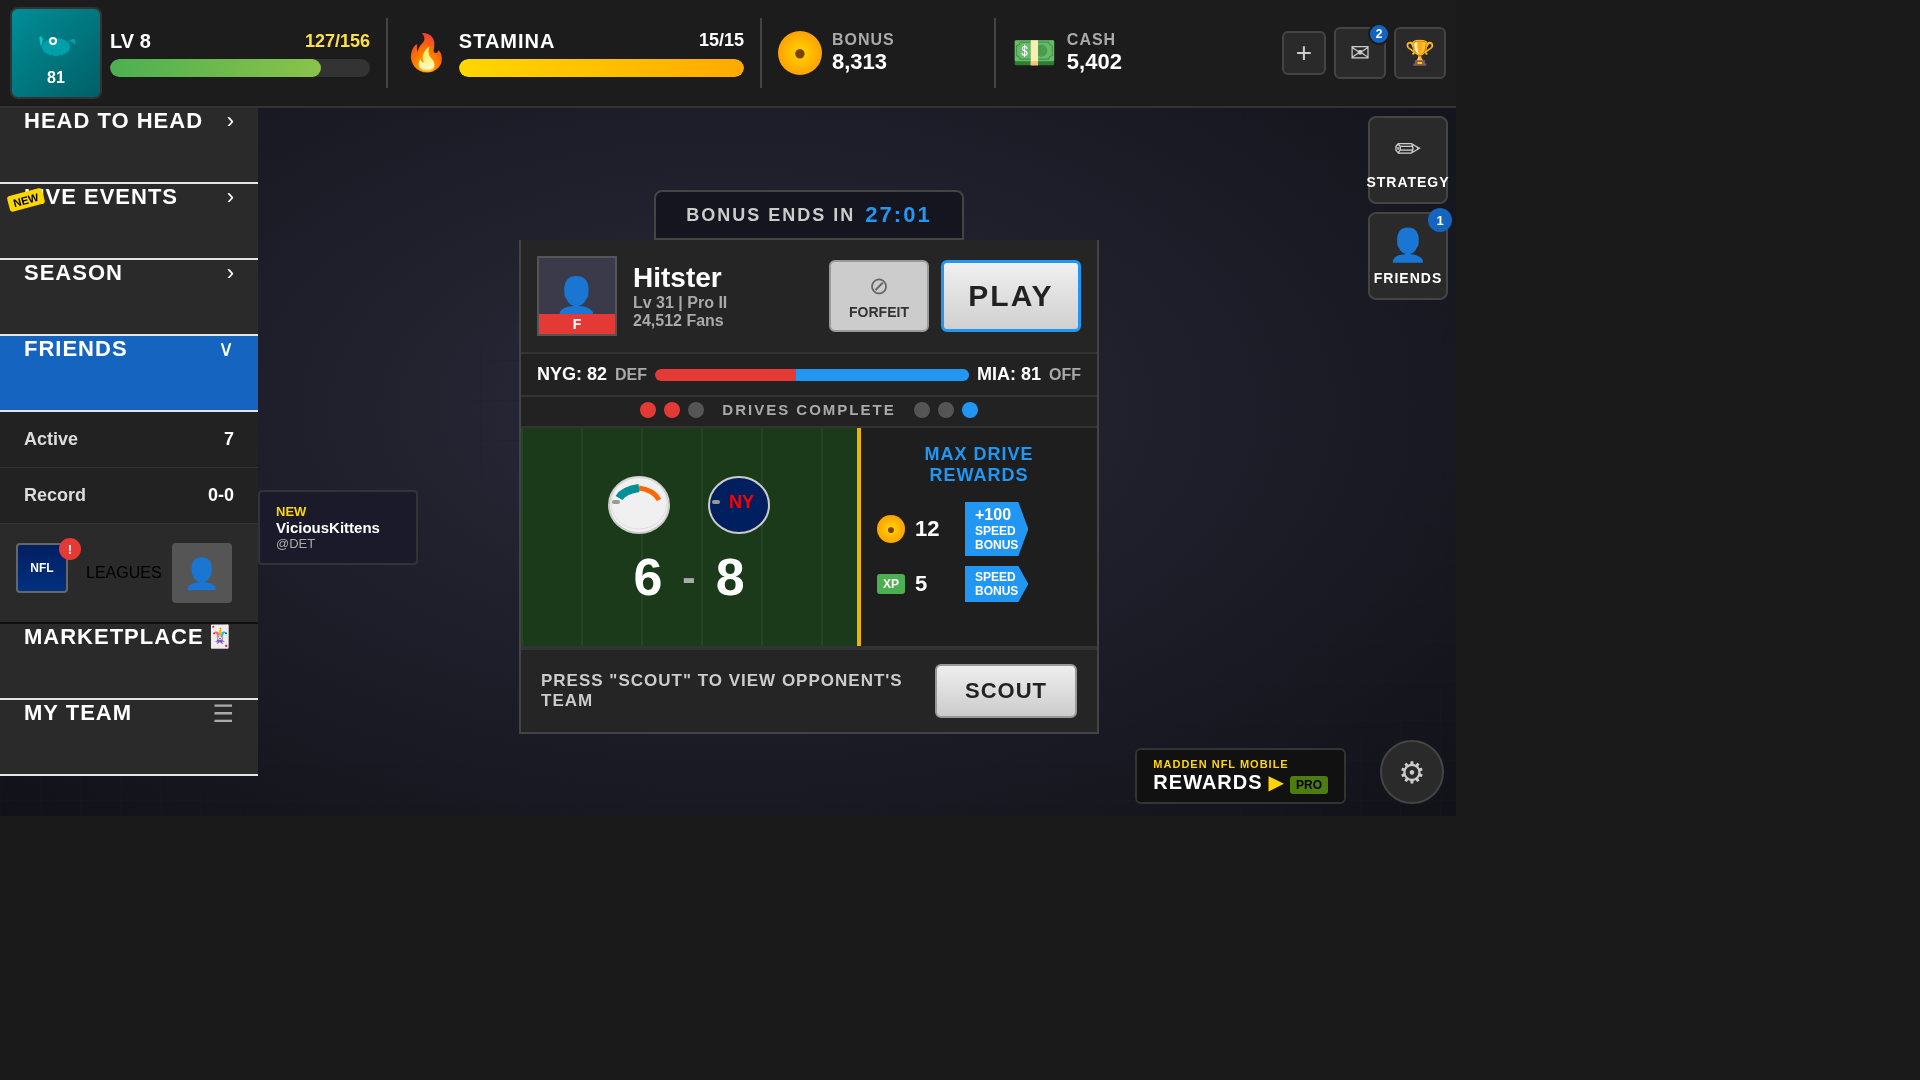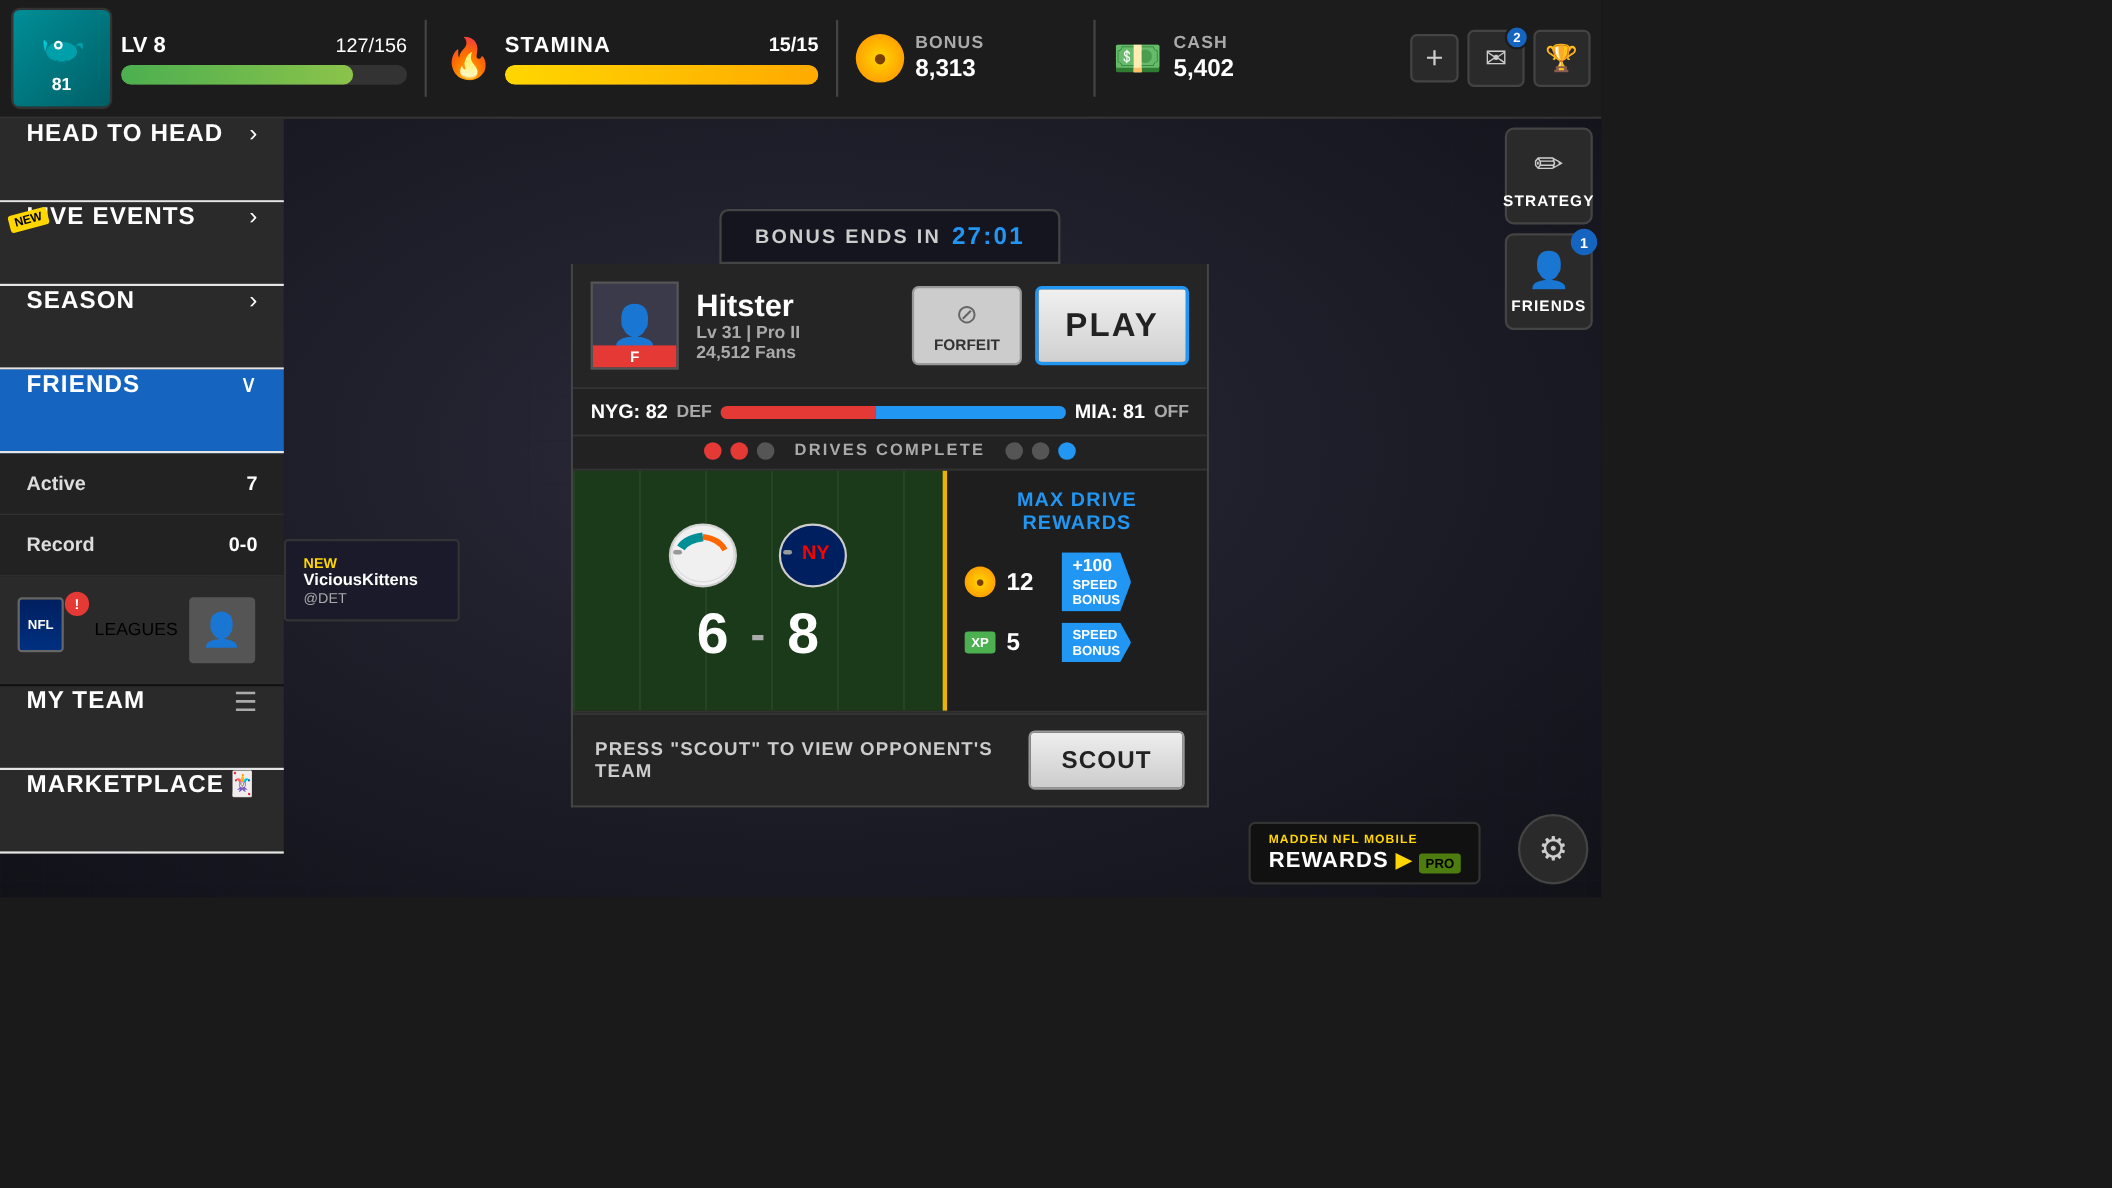--- a/index.html
+++ b/index.html
@@ -73,23 +73,23 @@
       justify-content: space-between;
       align-items: center;
       margin-bottom: 6px;
     }
     .level-label {
       color: #fff;
       font-size: 20px;
       font-weight: 900;
     }
     .level-fraction {
-      color: #ffffff;
+      color: #fde047;
       font-size: 18px;
-      font-weight: 400;
+      font-weight: 700;
       text-align: right;
     }
     .level-bar {
       height: 18px;
       background: #333;
       border-radius: 9px;
       overflow: hidden;
     }
     .level-bar-fill {
       height: 100%;
@@ -328,21 +328,21 @@
       border-bottom: 2px solid #111;
       cursor: pointer;
       gap: 10px;
     }
     .nfl-logo-area {
       position: relative;
       width: 60px;
       height: 60px;
     }
     .nfl-shield {
-      width: 42px;
+      width: 52px;
       height: 50px;
       background: linear-gradient(180deg, #001f5f, #003080);
       border: 2px solid #666;
       border-radius: 4px;
       display: flex;
       align-items: center;
       justify-content: center;
       color: #fff;
       font-size: 12px;
       font-weight: 900;
@@ -977,27 +977,27 @@
   <div class="leagues-item">
     <div class="nfl-logo-area">
       <div class="nfl-shield">NFL</div>
       <div class="nfl-badge">!</div>
     </div>
     <span class="item-label">LEAGUES</span>
     <div class="user-avatar-small">👤</div>
   </div>
 
   <div class="sidebar-item">
+    <span class="item-label">MARKETPLACE</span>
+    <span style="font-size:22px;color:#aaa;">🃏</span>
+  </div>
+
+  <div class="sidebar-item">
     <span class="item-label">MY TEAM</span>
     <span style="font-size:24px;color:#aaa;">☰</span>
-  </div>
-
-  <div class="sidebar-item">
-    <span class="item-label">MARKETPLACE</span>
-    <span style="font-size:22px;color:#aaa;">🃏</span>
   </div>
 </div>
 
 <div class="right-sidebar">
   <div class="right-btn">
     <span class="btn-icon">✏</span>
     <span class="btn-label">STRATEGY</span>
   </div>
   <div class="right-btn">
     <span class="btn-icon">👤</span>

